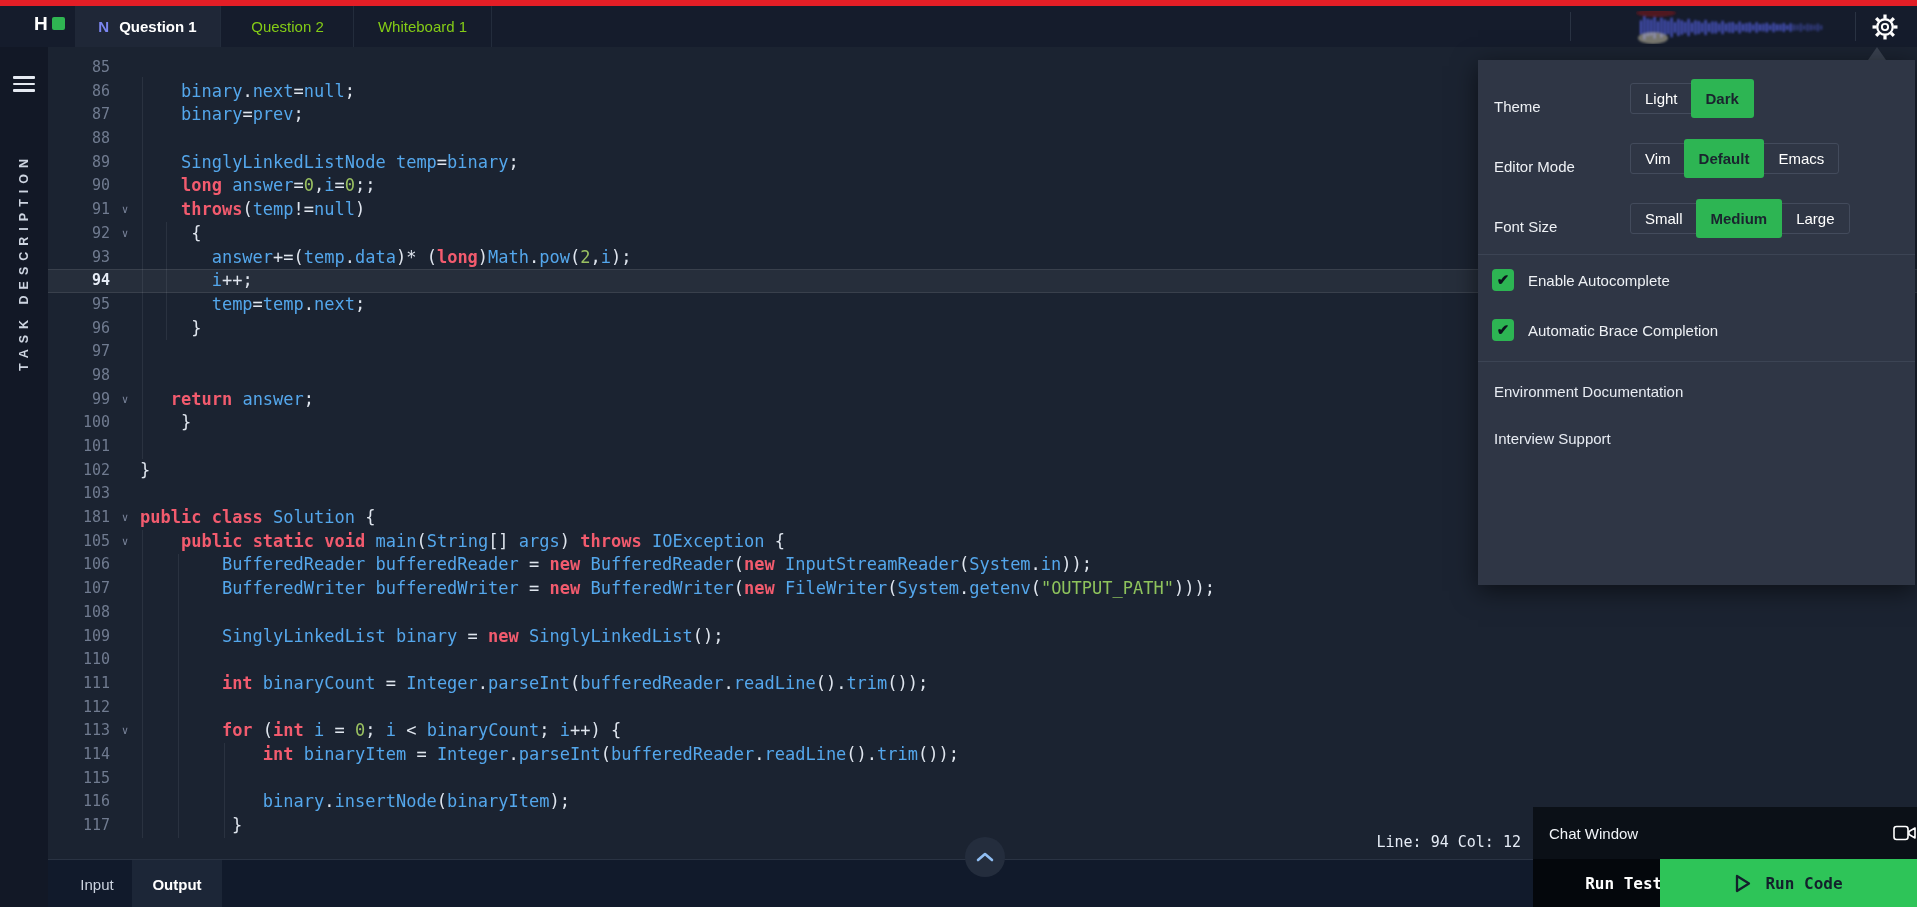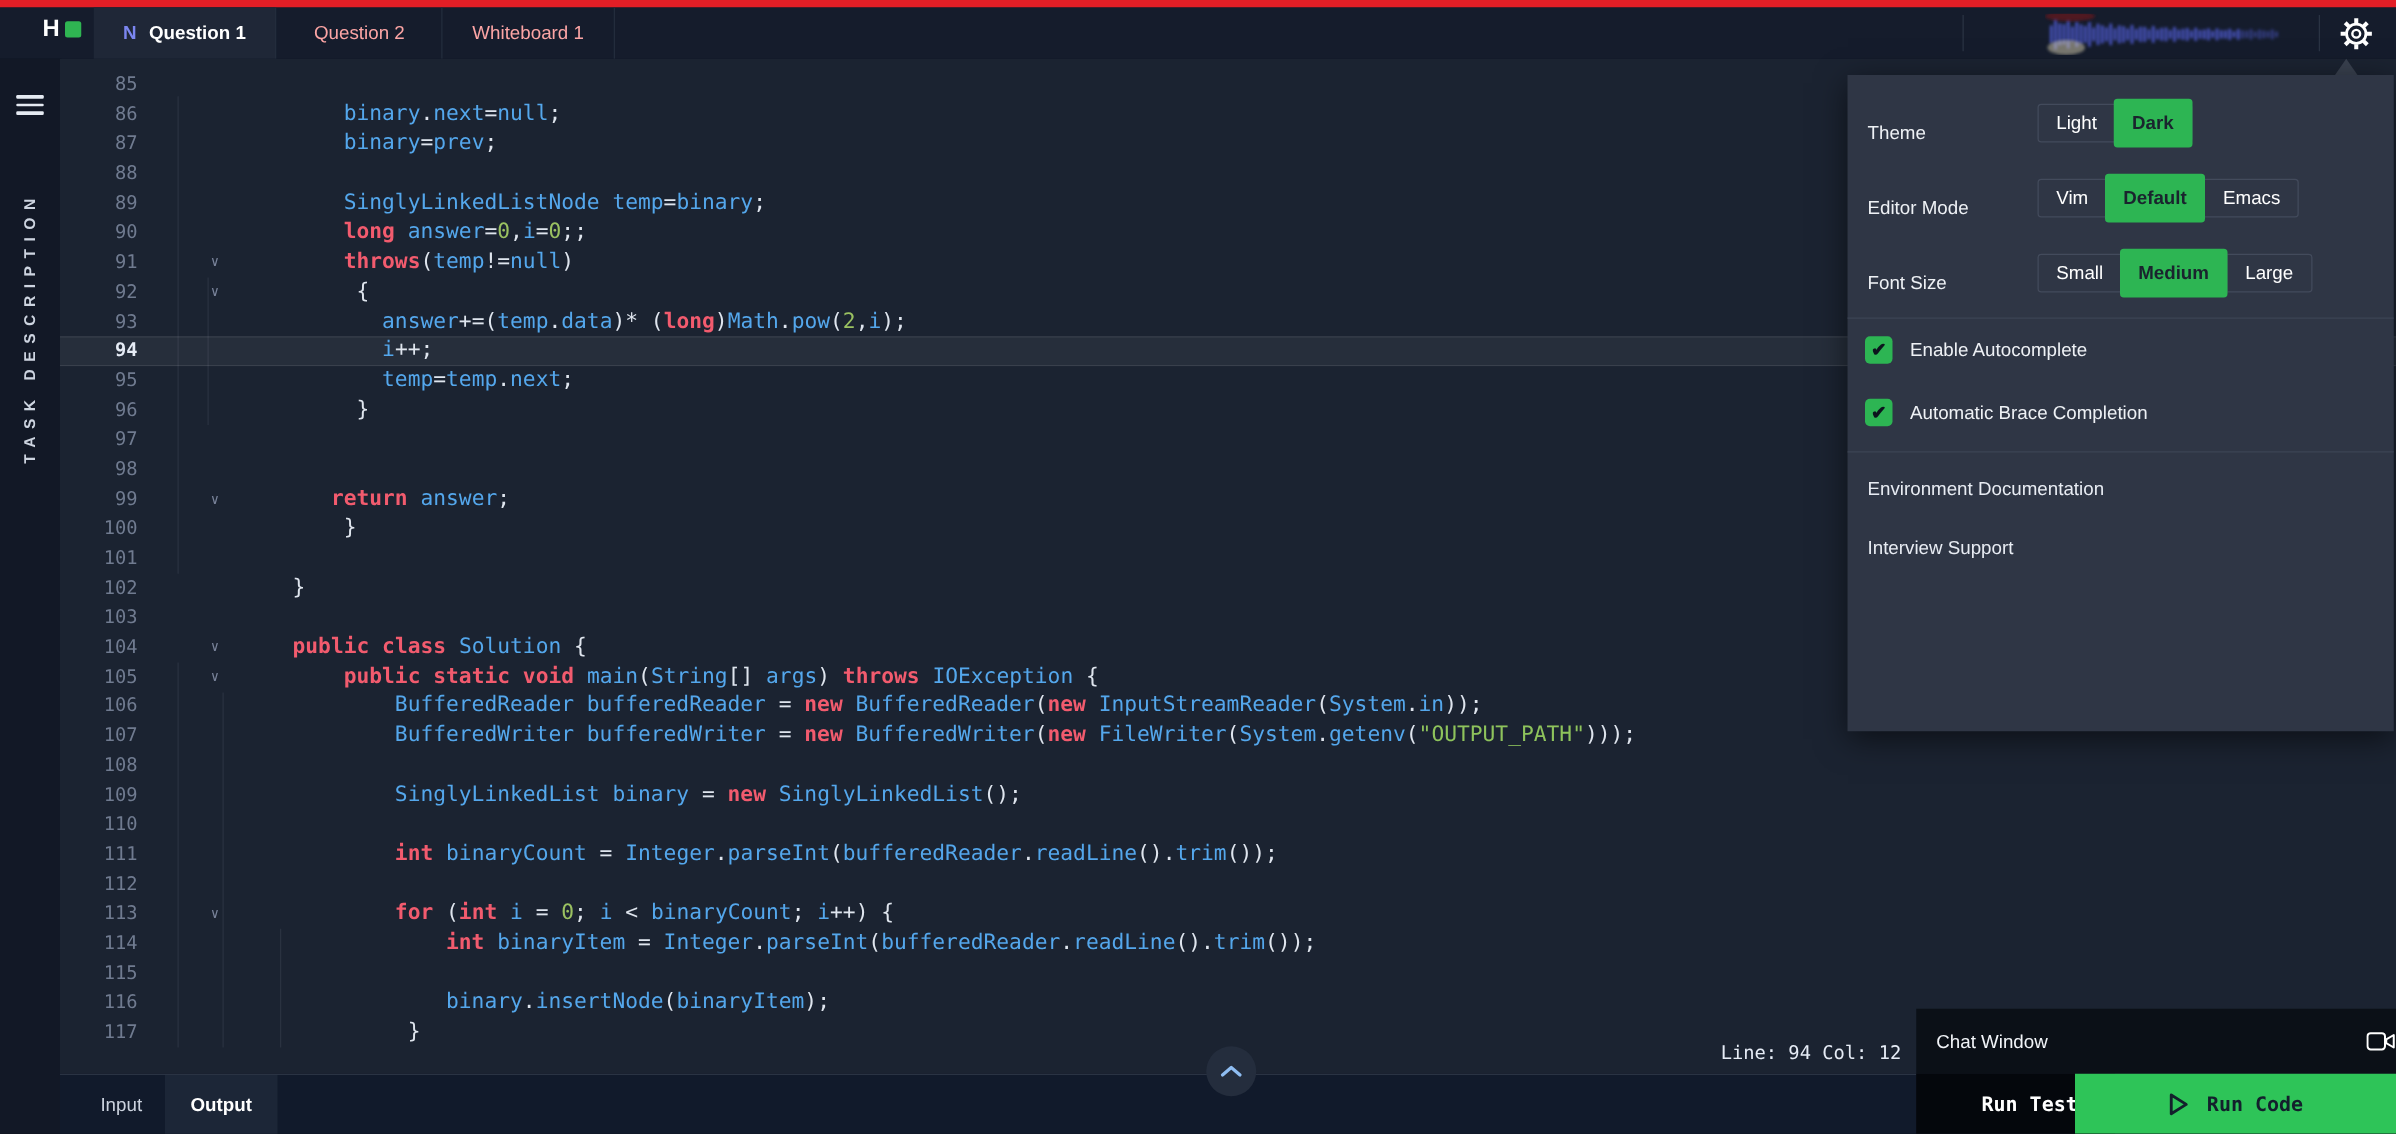--- a/index.html
+++ b/index.html
@@ -7,41 +7,41 @@
        font-family:"Liberation Sans",sans-serif;-webkit-font-smoothing:antialiased;}
   .abs{position:absolute;}
 
   
   #red-strip{left:0;top:0;width:1917px;height:6px;background:#e31e26;}
   #topbar{left:0;top:6px;width:1917px;height:41px;background:#151c2c;border-bottom:1px solid #0d1320;}
   #logo{left:34px;top:14px;display:flex;align-items:center;gap:4px;}
   #logo .h{color:#fff;font-weight:800;font-size:19px;line-height:19px;}
   #logo .sq{width:13px;height:13px;background:#2fb552;border-radius:2px;display:inline-block;}
   .tab{top:6px;height:41px;display:flex;align-items:center;justify-content:center;gap:10px;
-       font-size:15px;color:#fca5a5;cursor:default;}
+       font-size:15px;color:#84cc16;cursor:default;}
   #tab1{left:75px;width:145px;background:#1f2737;font-weight:700;color:#fff;}
   #tab2{left:220px;width:133px;border-left:1px solid #232c3c;}
   #tab3{left:353px;width:137px;border-left:1px solid #232c3c;border-right:1px solid #232c3c;}
   .badge{color:#7b86f0;font-weight:800;font-size:15px;}
   .tb-sep{top:12px;width:1px;height:29px;background:#2a3343;}
   #gear{left:1871px;top:13px;width:28px;height:28px;cursor:pointer;}
 
   
   #sidebar{left:0;top:47px;width:48px;height:860px;background:#121826;border-right:1px solid #0d1320;}
   #hamburger{left:13px;top:76px;width:22px;cursor:pointer;}
   #hamburger div{height:2.5px;background:#e5eaf2;margin-bottom:4px;border-radius:1px;}
   #vtext{left:0;top:112px;width:48px;height:300px;display:flex;align-items:center;justify-content:center;}
   #vtext span{writing-mode:vertical-rl;transform:rotate(180deg);font-size:12.5px;font-weight:600;
       letter-spacing:6px;color:#cdd4e0;white-space:nowrap;}
 
   
   #editor{left:48px;top:47px;width:1869px;height:812px;background:#1b2331;}
   #code-lines{position:absolute;left:0;top:9px;width:100%;}
   .cl{display:flex;height:23.7px;line-height:23.7px;white-space:pre;
-      font-family:"DejaVu Sans Mono",monospace;font-size:17px;gap:47px;}
+      font-family:"DejaVu Sans Mono",monospace;font-size:17px;}
   .cl .num{width:62px;text-align:right;color:#707b90;font-size:15px;flex:0 0 62px;}
   .cl .fold{width:30px;flex:0 0 30px;text-align:center;color:#79839a;font-size:11px;}
   .cl .txt{color:#dfe5ee;}
   .cl.cur{background:rgba(255,255,255,0.05);
       box-shadow:inset 0 1px 0 rgba(255,255,255,0.09), inset 0 -1px 0 rgba(255,255,255,0.09);}
   .cl.cur .num{color:#e6ecf6;font-weight:700;}
   .seg-k{color:#f25b6e;font-weight:700;}
   .seg-t{color:#54a7ec;}
   .seg-p{color:#dfe5ee;}
   .seg-n{color:#9ac161;}
@@ -227,21 +227,21 @@
       <div class="cl cur"><span class="num">94</span><span class="fold"></span><span class="txt"><span class="seg-p">       </span><span class="seg-t">i</span><span class="seg-p">++;</span></span></div>
       <div class="cl"><span class="num">95</span><span class="fold"></span><span class="txt"><span class="seg-p">       </span><span class="seg-t">temp</span><span class="seg-p">=</span><span class="seg-t">temp</span><span class="seg-p">.</span><span class="seg-t">next</span><span class="seg-p">;</span></span></div>
       <div class="cl"><span class="num">96</span><span class="fold"></span><span class="txt"><span class="seg-p">     }</span></span></div>
       <div class="cl"><span class="num">97</span><span class="fold"></span><span class="txt"></span></div>
       <div class="cl"><span class="num">98</span><span class="fold"></span><span class="txt"></span></div>
       <div class="cl"><span class="num">99</span><span class="fold">∨</span><span class="txt"><span class="seg-p">   </span><span class="seg-k">return</span><span class="seg-p"> </span><span class="seg-t">answer</span><span class="seg-p">;</span></span></div>
       <div class="cl"><span class="num">100</span><span class="fold"></span><span class="txt"><span class="seg-p">    }</span></span></div>
       <div class="cl"><span class="num">101</span><span class="fold"></span><span class="txt"></span></div>
       <div class="cl"><span class="num">102</span><span class="fold"></span><span class="txt"><span class="seg-p">}</span></span></div>
       <div class="cl"><span class="num">103</span><span class="fold"></span><span class="txt"></span></div>
-      <div class="cl"><span class="num">104</span><span class="fold">∨</span><span class="txt"><span class="seg-k">public</span><span class="seg-p"> </span><span class="seg-k">class</span><span class="seg-p"> </span><span class="seg-t">Solution</span><span class="seg-p"> {</span></span></div>
+      <div class="cl"><span class="num">181</span><span class="fold">∨</span><span class="txt"><span class="seg-k">public</span><span class="seg-p"> </span><span class="seg-k">class</span><span class="seg-p"> </span><span class="seg-t">Solution</span><span class="seg-p"> {</span></span></div>
       <div class="cl"><span class="num">105</span><span class="fold">∨</span><span class="txt"><span class="seg-p">    </span><span class="seg-k">public</span><span class="seg-p"> </span><span class="seg-k">static</span><span class="seg-p"> </span><span class="seg-k">void</span><span class="seg-p"> </span><span class="seg-t">main</span><span class="seg-p">(</span><span class="seg-t">String</span><span class="seg-p">[] </span><span class="seg-t">args</span><span class="seg-p">) </span><span class="seg-k">throws</span><span class="seg-p"> </span><span class="seg-t">IOException</span><span class="seg-p"> {</span></span></div>
       <div class="cl"><span class="num">106</span><span class="fold"></span><span class="txt"><span class="seg-p">        </span><span class="seg-t">BufferedReader</span><span class="seg-p"> </span><span class="seg-t">bufferedReader</span><span class="seg-p"> = </span><span class="seg-k">new</span><span class="seg-p"> </span><span class="seg-t">BufferedReader</span><span class="seg-p">(</span><span class="seg-k">new</span><span class="seg-p"> </span><span class="seg-t">InputStreamReader</span><span class="seg-p">(</span><span class="seg-t">System</span><span class="seg-p">.</span><span class="seg-t">in</span><span class="seg-p">));</span></span></div>
       <div class="cl"><span class="num">107</span><span class="fold"></span><span class="txt"><span class="seg-p">        </span><span class="seg-t">BufferedWriter</span><span class="seg-p"> </span><span class="seg-t">bufferedWriter</span><span class="seg-p"> = </span><span class="seg-k">new</span><span class="seg-p"> </span><span class="seg-t">BufferedWriter</span><span class="seg-p">(</span><span class="seg-k">new</span><span class="seg-p"> </span><span class="seg-t">FileWriter</span><span class="seg-p">(</span><span class="seg-t">System</span><span class="seg-p">.</span><span class="seg-t">getenv</span><span class="seg-p">(</span><span class="seg-s">"OUTPUT_PATH"</span><span class="seg-p">)));</span></span></div>
       <div class="cl"><span class="num">108</span><span class="fold"></span><span class="txt"></span></div>
       <div class="cl"><span class="num">109</span><span class="fold"></span><span class="txt"><span class="seg-p">        </span><span class="seg-t">SinglyLinkedList</span><span class="seg-p"> </span><span class="seg-t">binary</span><span class="seg-p"> = </span><span class="seg-k">new</span><span class="seg-p"> </span><span class="seg-t">SinglyLinkedList</span><span class="seg-p">();</span></span></div>
       <div class="cl"><span class="num">110</span><span class="fold"></span><span class="txt"></span></div>
       <div class="cl"><span class="num">111</span><span class="fold"></span><span class="txt"><span class="seg-p">        </span><span class="seg-k">int</span><span class="seg-p"> </span><span class="seg-t">binaryCount</span><span class="seg-p"> = </span><span class="seg-t">Integer</span><span class="seg-p">.</span><span class="seg-t">parseInt</span><span class="seg-p">(</span><span class="seg-t">bufferedReader</span><span class="seg-p">.</span><span class="seg-t">readLine</span><span class="seg-p">().</span><span class="seg-t">trim</span><span class="seg-p">());</span></span></div>
       <div class="cl"><span class="num">112</span><span class="fold"></span><span class="txt"></span></div>
       <div class="cl"><span class="num">113</span><span class="fold">∨</span><span class="txt"><span class="seg-p">        </span><span class="seg-k">for</span><span class="seg-p"> (</span><span class="seg-k">int</span><span class="seg-p"> </span><span class="seg-t">i</span><span class="seg-p"> = </span><span class="seg-n">0</span><span class="seg-p">; </span><span class="seg-t">i</span><span class="seg-p"> &lt; </span><span class="seg-t">binaryCount</span><span class="seg-p">; </span><span class="seg-t">i</span><span class="seg-p">++) {</span></span></div>
       <div class="cl"><span class="num">114</span><span class="fold"></span><span class="txt"><span class="seg-p">            </span><span class="seg-k">int</span><span class="seg-p"> </span><span class="seg-t">binaryItem</span><span class="seg-p"> = </span><span class="seg-t">Integer</span><span class="seg-p">.</span><span class="seg-t">parseInt</span><span class="seg-p">(</span><span class="seg-t">bufferedReader</span><span class="seg-p">.</span><span class="seg-t">readLine</span><span class="seg-p">().</span><span class="seg-t">trim</span><span class="seg-p">());</span></span></div>

